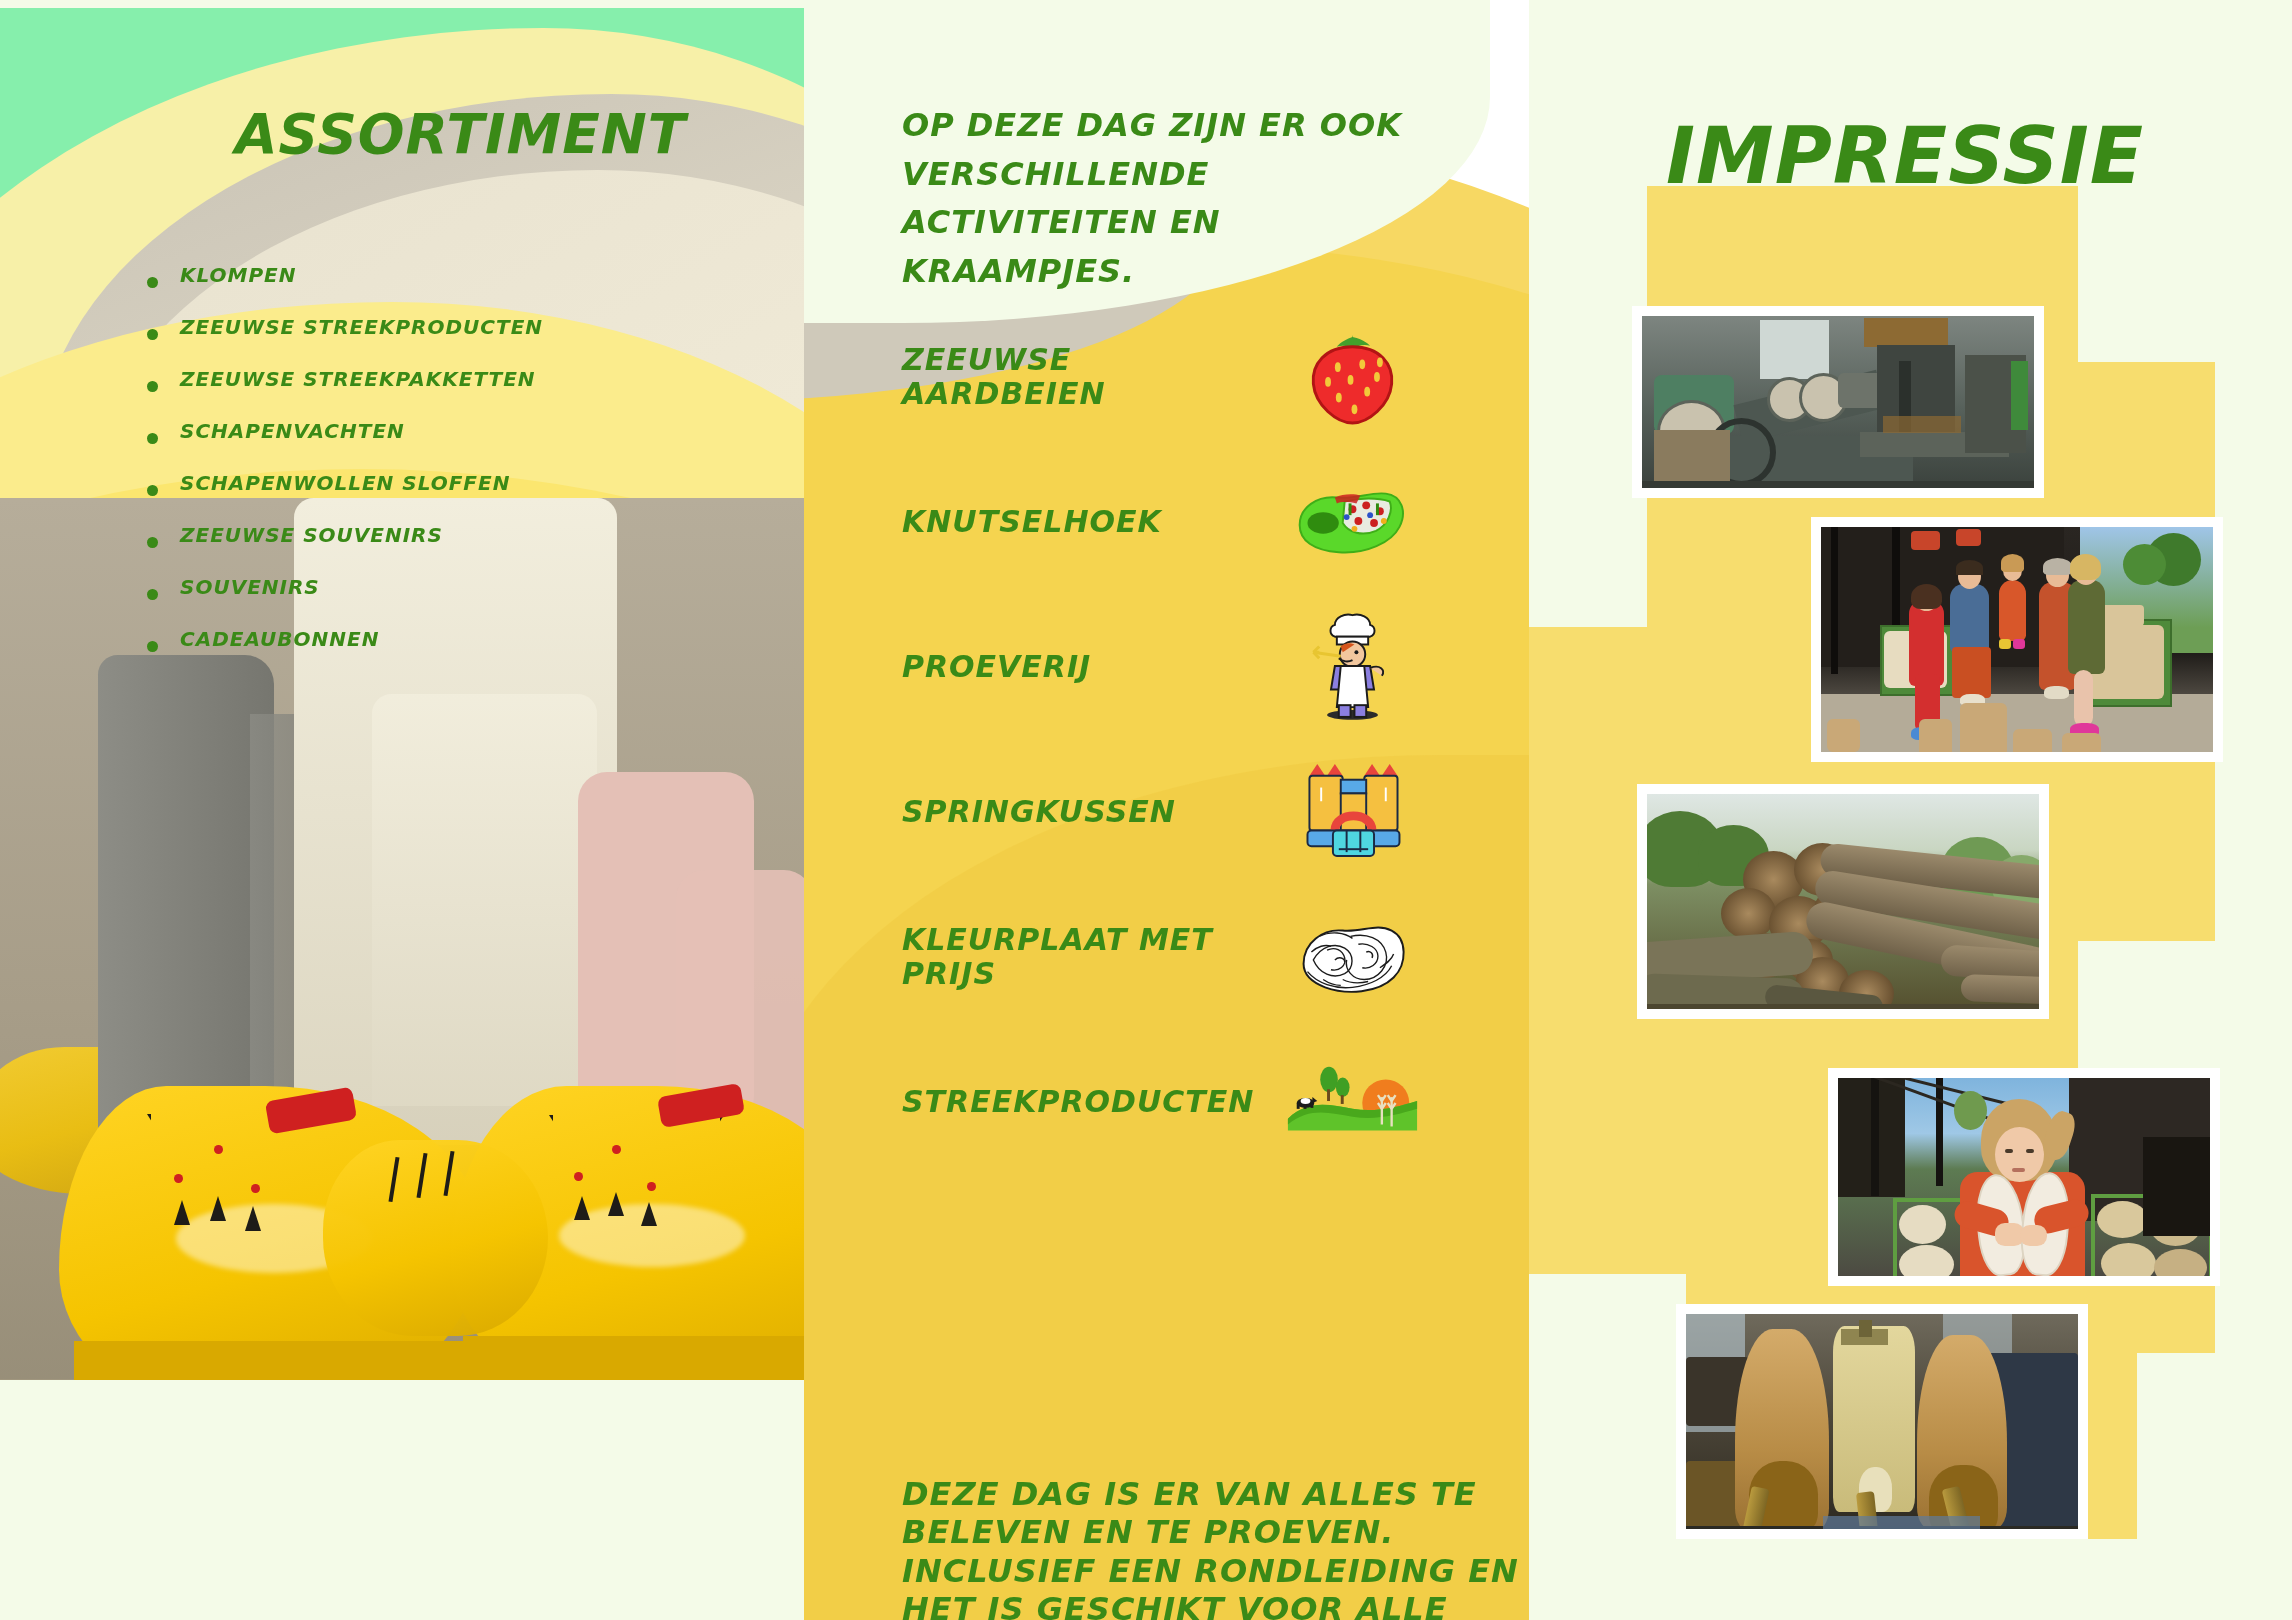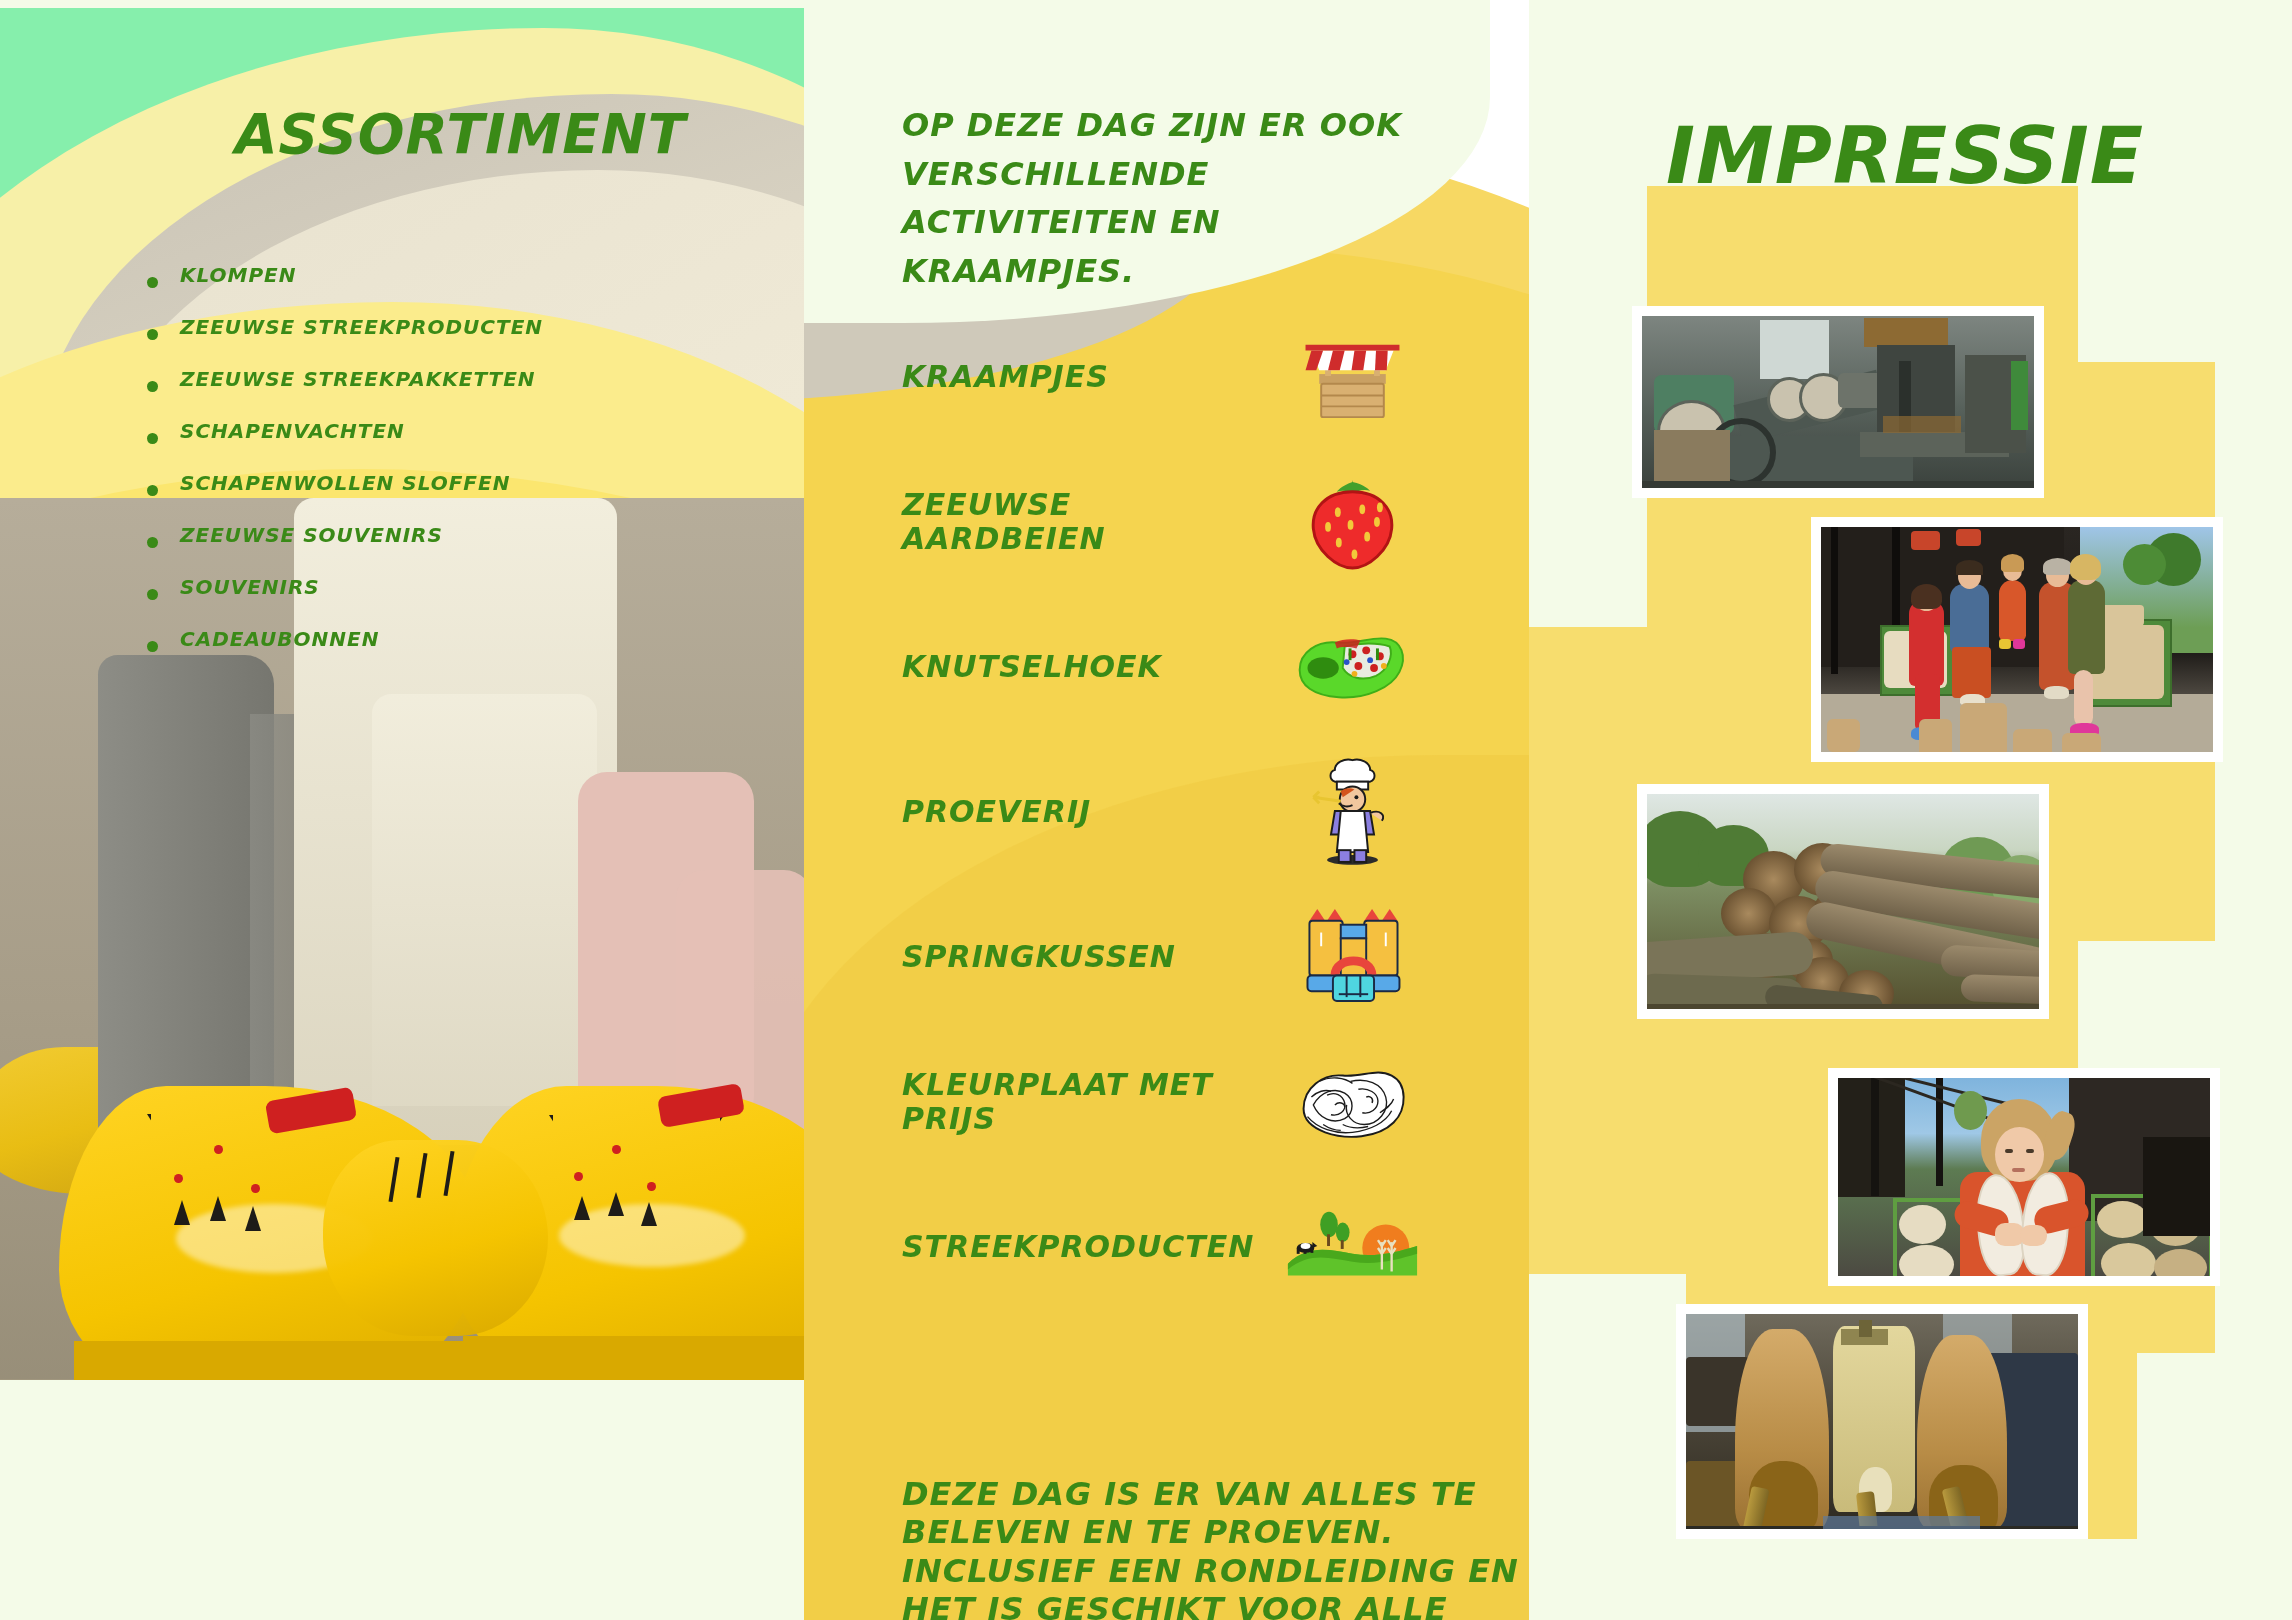--- a/index.html
+++ b/index.html
@@ -244,39 +244,20 @@
     <div class="mid-sweep2"></div>
     <div class="mid-sweep3"></div>
     <div class="mid-grey-sliver"></div>
     <div class="mid-top-cream"></div>
   </div>
 
   <p class="hand mid-intro">OP DEZE DAG ZIJN ER OOK VERSCHILLENDE ACTIVITEITEN EN KRAAMPJES.</p>
 
   <div class="act-list">
 
-    <div class="act-row">
-      <div class="act-label hand">KRAAMPJES</div>
-      <div class="act-icon">
-        <svg viewBox="0 0 140 110" width="137" height="108">
-          <rect x="36" y="52" width="68" height="10" fill="#c9a063"></rect>
-          <rect x="38" y="62" width="64" height="34" rx="2" fill="#d9b071" stroke="#b3884c" stroke-width="2"></rect>
-          <line x1="38" y1="74" x2="102" y2="74" stroke="#b3884c" stroke-width="2"></line>
-          <line x1="38" y1="85" x2="102" y2="85" stroke="#b3884c" stroke-width="2"></line>
-          <rect x="42" y="24" width="6" height="30" fill="#d9b071"></rect>
-          <rect x="92" y="24" width="6" height="30" fill="#d9b071"></rect>
-          <path d="M28 28 L112 28 L104 48 L36 48 Z" fill="#ffffff"></path>
-          <path d="M28 28 L40 28 L33 48 L22 48 Z" fill="#cf2c2c"></path>
-          <path d="M50 28 L62 28 L57 48 L45 48 Z" fill="#cf2c2c"></path>
-          <path d="M72 28 L84 28 L81 48 L69 48 Z" fill="#cf2c2c"></path>
-          <path d="M94 28 L106 28 L105 48 L93 48 Z" fill="#cf2c2c"></path>
-          <path d="M22 28 L118 28 L118 22 L22 22 Z" fill="#cf2c2c"></path>
-        </svg>
-      </div>
-    </div>
 
     <div class="act-row">
       <div class="act-label hand">ZEEUWSE AARDBEIEN</div>
       <div class="act-icon">
         <svg viewBox="0 0 140 110" width="137" height="108">
           <path d="M70 14 C58 18 54 24 54 24 C62 22 66 24 70 26 C74 24 80 21 88 23 C88 23 82 16 70 14Z" fill="#43a02c"></path>
           <path d="M70 12 L72 26 L68 26 Z" fill="#43a02c"></path>
           <path d="M70 24 C42 24 28 42 30 62 C32 84 54 102 70 102 C86 102 108 84 110 62 C112 42 98 24 70 24Z" fill="#ee2b2b" stroke="#b21414" stroke-width="3"></path>
           <g fill="#f2c93a">
             <ellipse cx="55" cy="45" rx="3" ry="5"></ellipse>

